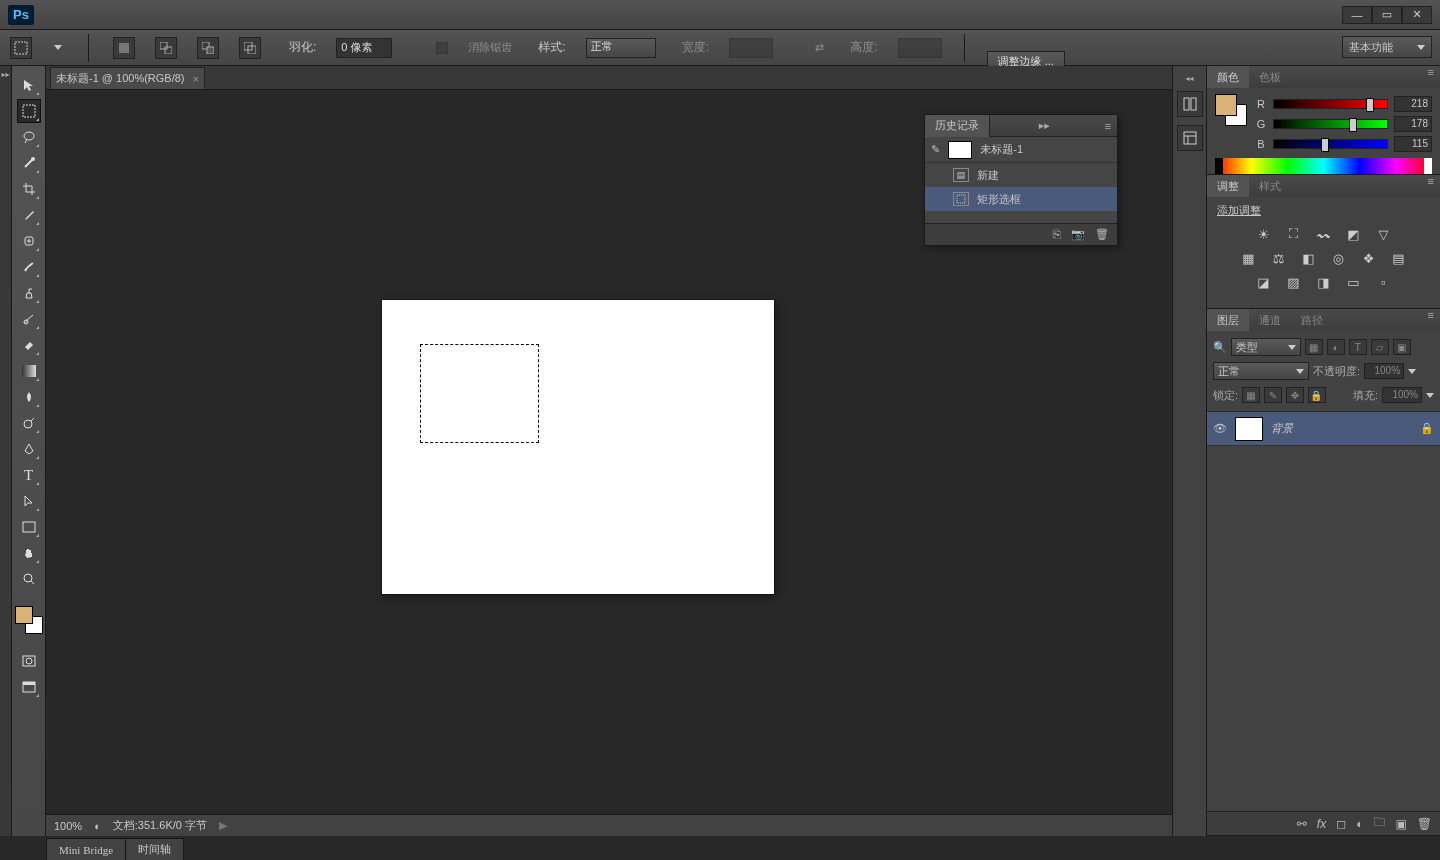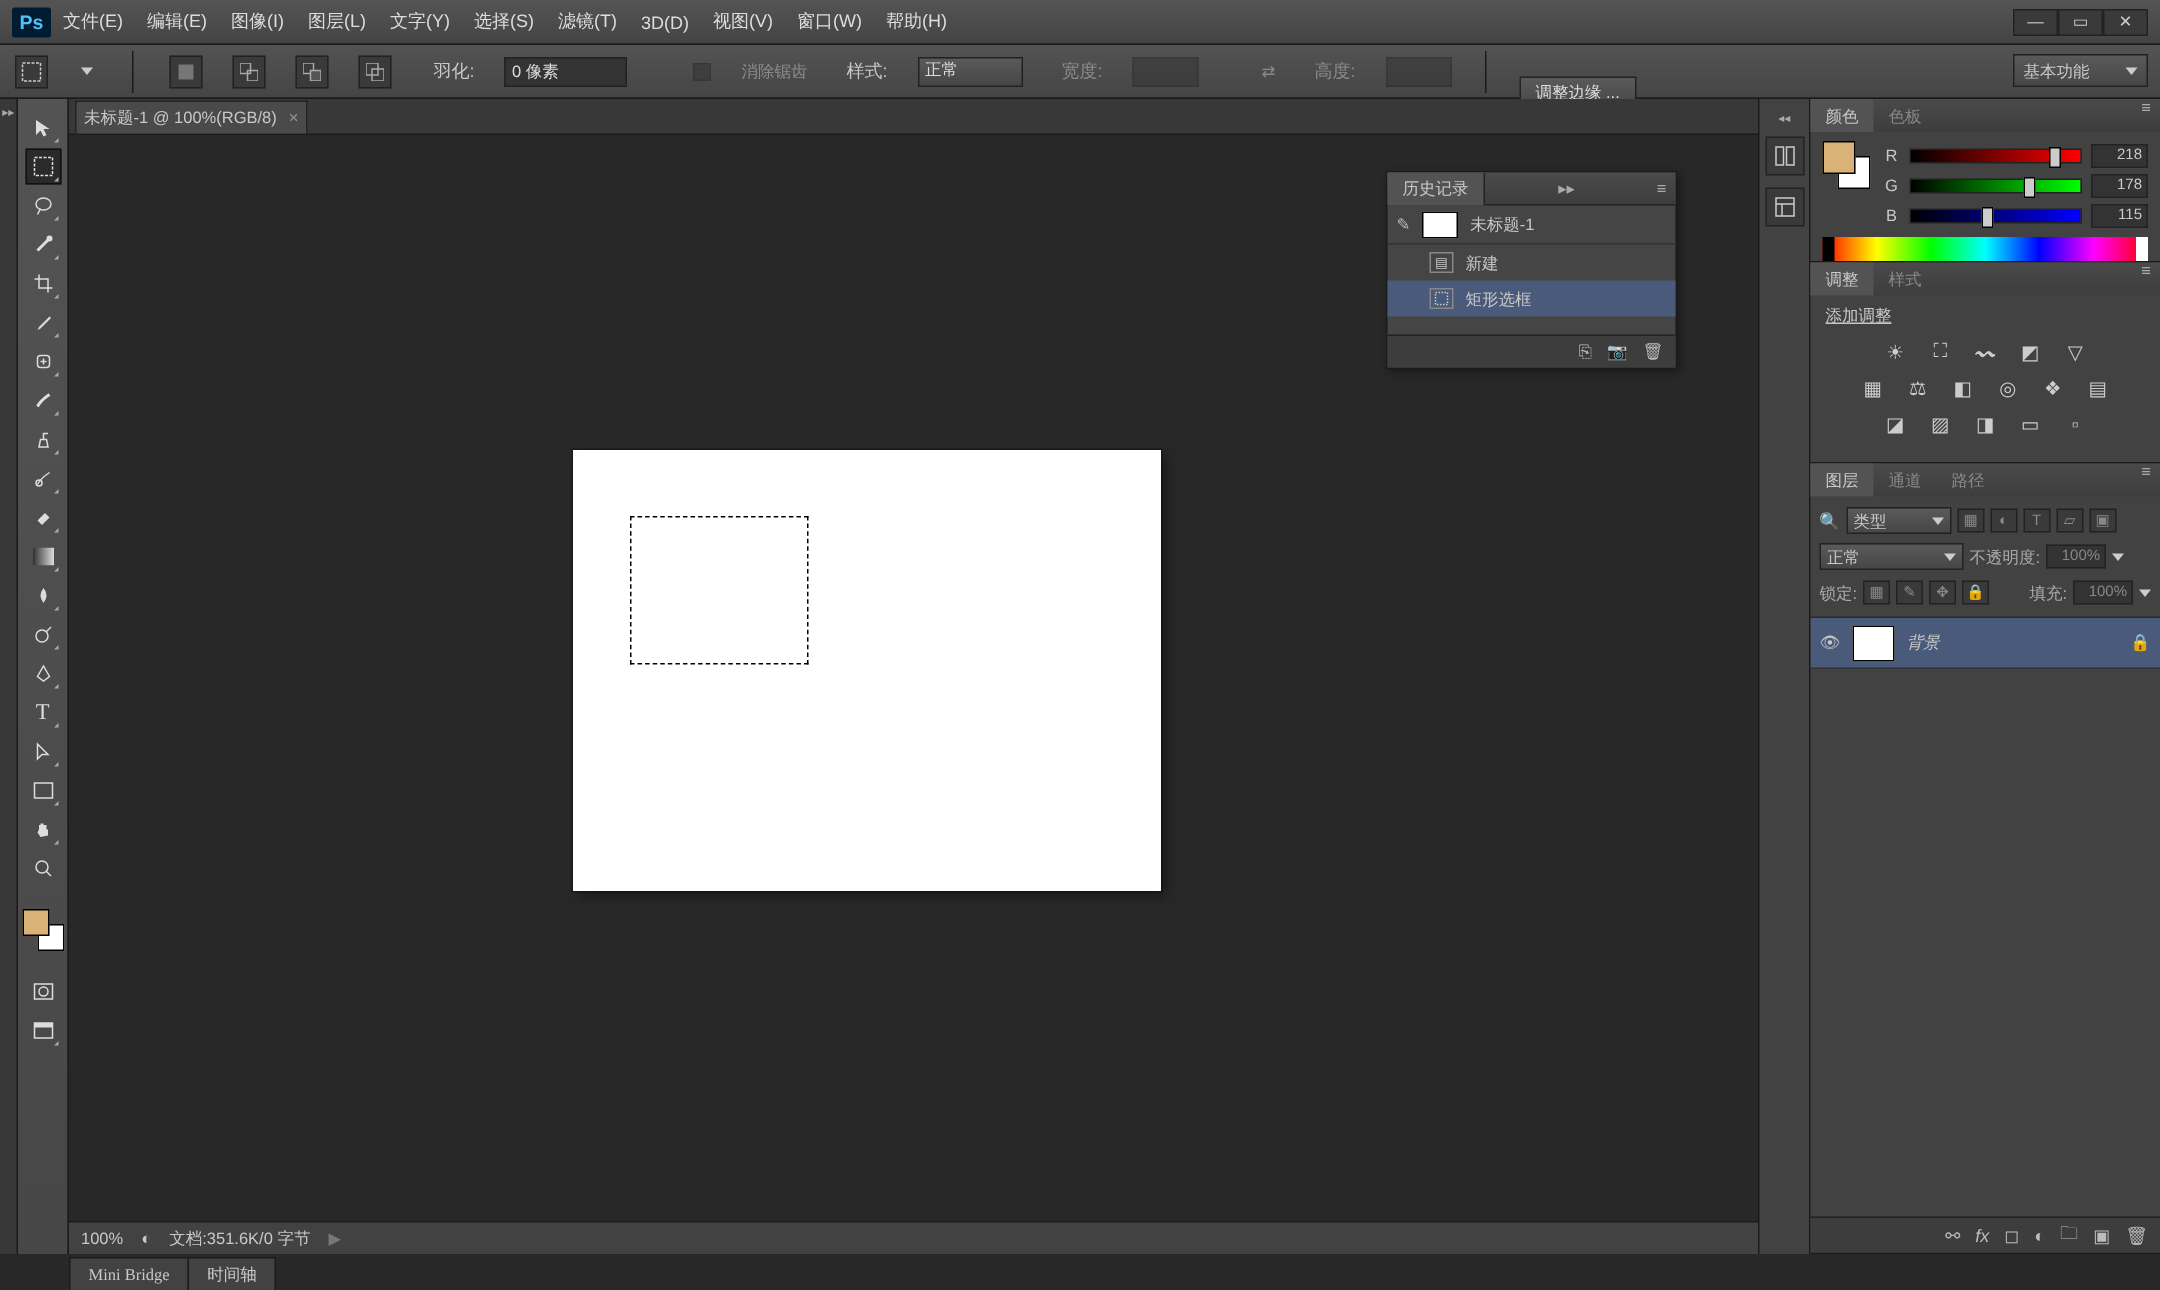--- a/index.html
+++ b/index.html
@@ -11,21 +11,21 @@
 #winbar { height:30px; background:linear-gradient(#545454,#444); display:flex; align-items:center; padding:0 8px; border-bottom:1px solid #1a1a1a; }
 #ps-logo { width:26px; height:20px; background:#001c33; color:#4fc3f7; font-weight:bold; font-size:13px; text-align:center; line-height:20px; border-radius:2px; }
 .menu-item { padding:4px 8px; cursor:default; font-size:12px; color:#ddd; }
 #win-controls { margin-left:auto; display:flex; gap:0; }
 .win-btn { width:30px; height:18px; background:#3a3a3a; border:1px solid #222; display:flex; align-items:center; justify-content:center; color:#ccc; font-size:11px; }
 
 
 #optbar { height:36px; background:linear-gradient(#535353,#454545); display:flex; align-items:center; padding:0 8px; border-bottom:1px solid #1a1a1a; position:relative;gap:16px; }
 .opt-icon { width:22px; height:22px; background:#3a3a3a; border:1px solid #222; margin:0 2px; display:flex; align-items:center; justify-content:center; }
 .opt-label { margin:0 4px 0 10px; font-size:12px; }
-.opt-input { width:82px; height:20px; background:#333; border:1px solid #222; color:#ddd; padding:0 4px; font-size:11px; }
+.opt-input { width:56px; height:20px; background:#333; border:1px solid #222; color:#ddd; padding:0 4px; font-size:11px; }
 .opt-select { width:70px; height:20px; background:linear-gradient(#5a5a5a,#464646); border:1px solid #222; color:#ddd; padding:0 4px; font-size:11px; position:relative; }
 .opt-chk { width:12px; height:12px; background:#333; border:1px solid #222; margin-right:4px; }
 .opt-btn { height:22px; padding:0 10px; background:linear-gradient(#5a5a5a,#464646); border:1px solid #222; color:#ddd; font-size:11px; display:flex; align-items:center;margin-top:28px; }
 .disabled { opacity:0.5; }
 #workspace-btn { position:absolute; right:8px; top:6px; width:90px; height:22px; background:linear-gradient(#5a5a5a,#464646); border:1px solid #222; display:flex; align-items:center; justify-content:space-between; padding:0 6px; }
 
 
 #main { position:absolute; top:66px; left:0; right:0; bottom:24px; display:flex; }
 
 
@@ -115,33 +115,20 @@
 .btab { padding:0 12px; height:22px; background:#424242; border:1px solid #1a1a1a; border-bottom:none; display:flex; align-items:center; font-size:11px; margin-right:-1px;font-family:Liberation Serif, serif; }
 
 svg { display:block; }
 .tri-down { width:0;height:0;border-left:4px solid transparent;border-right:4px solid transparent;border-top:5px solid #ccc; }
 </style>
 </head>
 <body>
 
 <div id="winbar">
   <div id="ps-logo">Ps</div>
-  <div class="row" id="menubar">
-      <div class="menu-item">文件(E)</div>
-      <div class="menu-item">编辑(E)</div>
-      <div class="menu-item">图像(I)</div>
-      <div class="menu-item">图层(L)</div>
-      <div class="menu-item">文字(Y)</div>
-      <div class="menu-item">选择(S)</div>
-      <div class="menu-item">滤镜(T)</div>
-      <div class="menu-item">3D(D)</div>
-      <div class="menu-item">视图(V)</div>
-      <div class="menu-item">窗口(W)</div>
-      <div class="menu-item">帮助(H)</div>
-    </div>
   <div id="win-controls">
     <div class="win-btn">—</div>
     <div class="win-btn">▭</div>
     <div class="win-btn">✕</div>
   </div>
 </div>
 
 <div id="optbar">
   <div class="opt-icon">
       <svg width="14" height="14">

